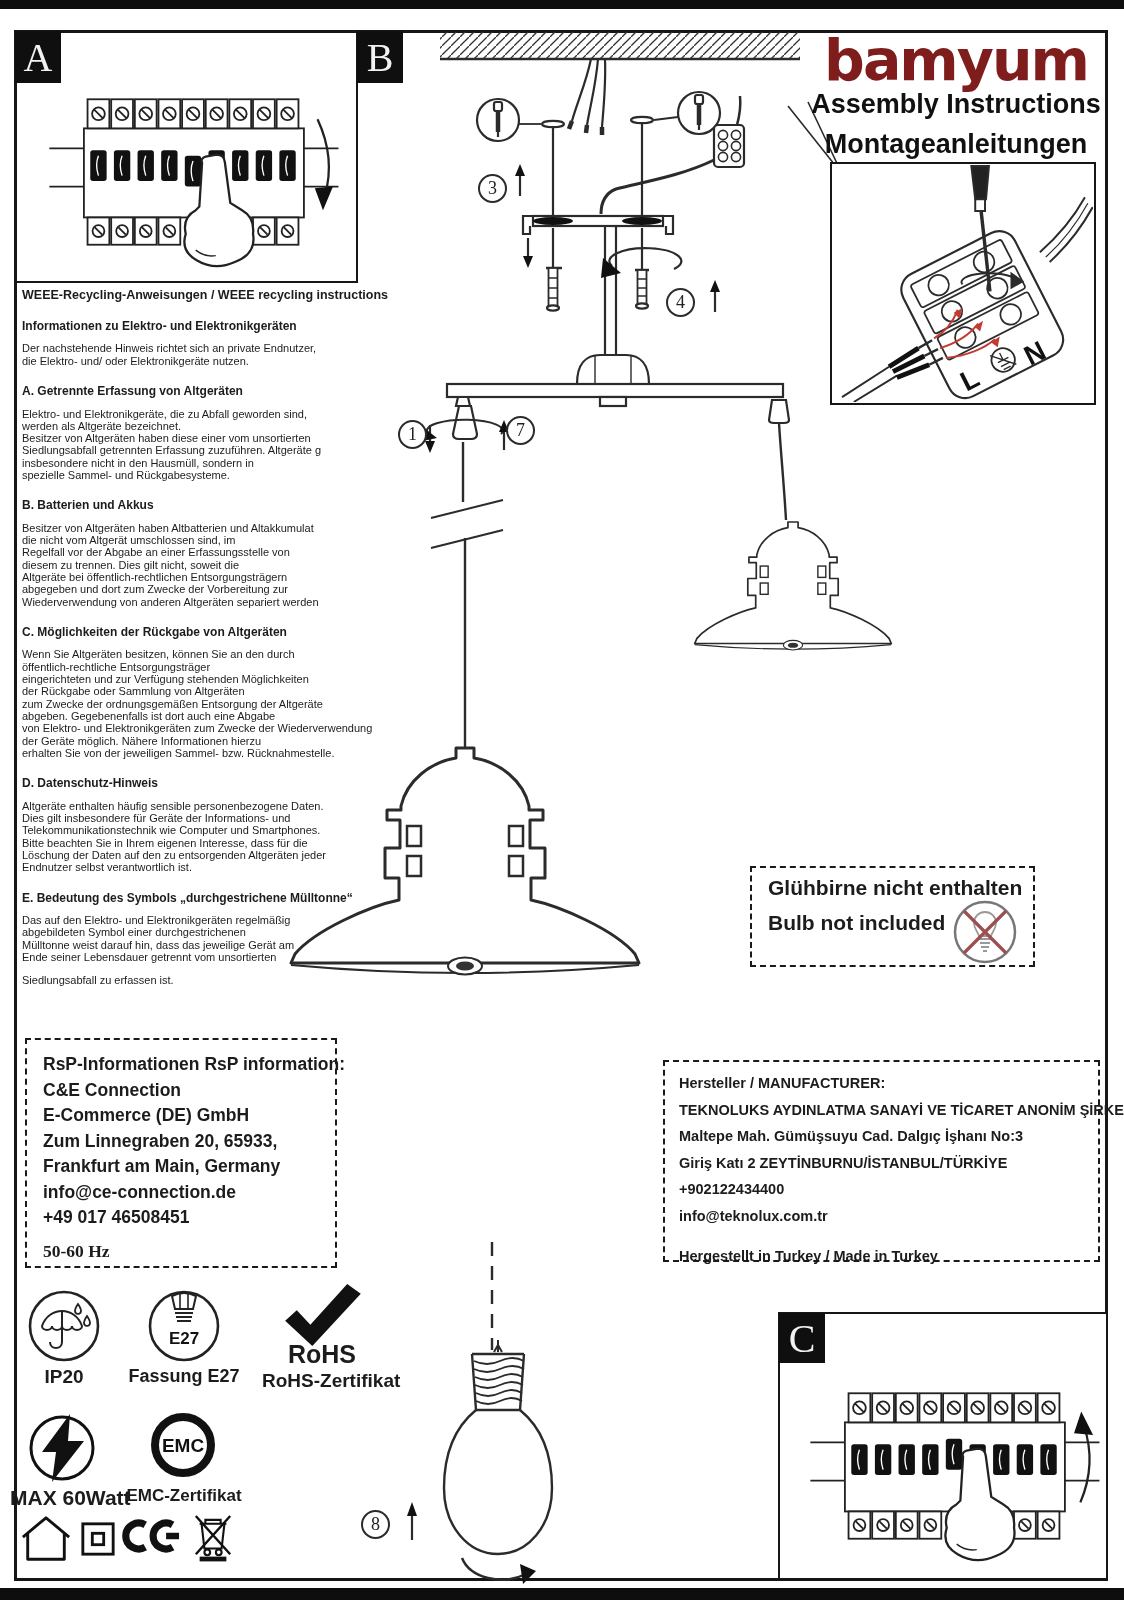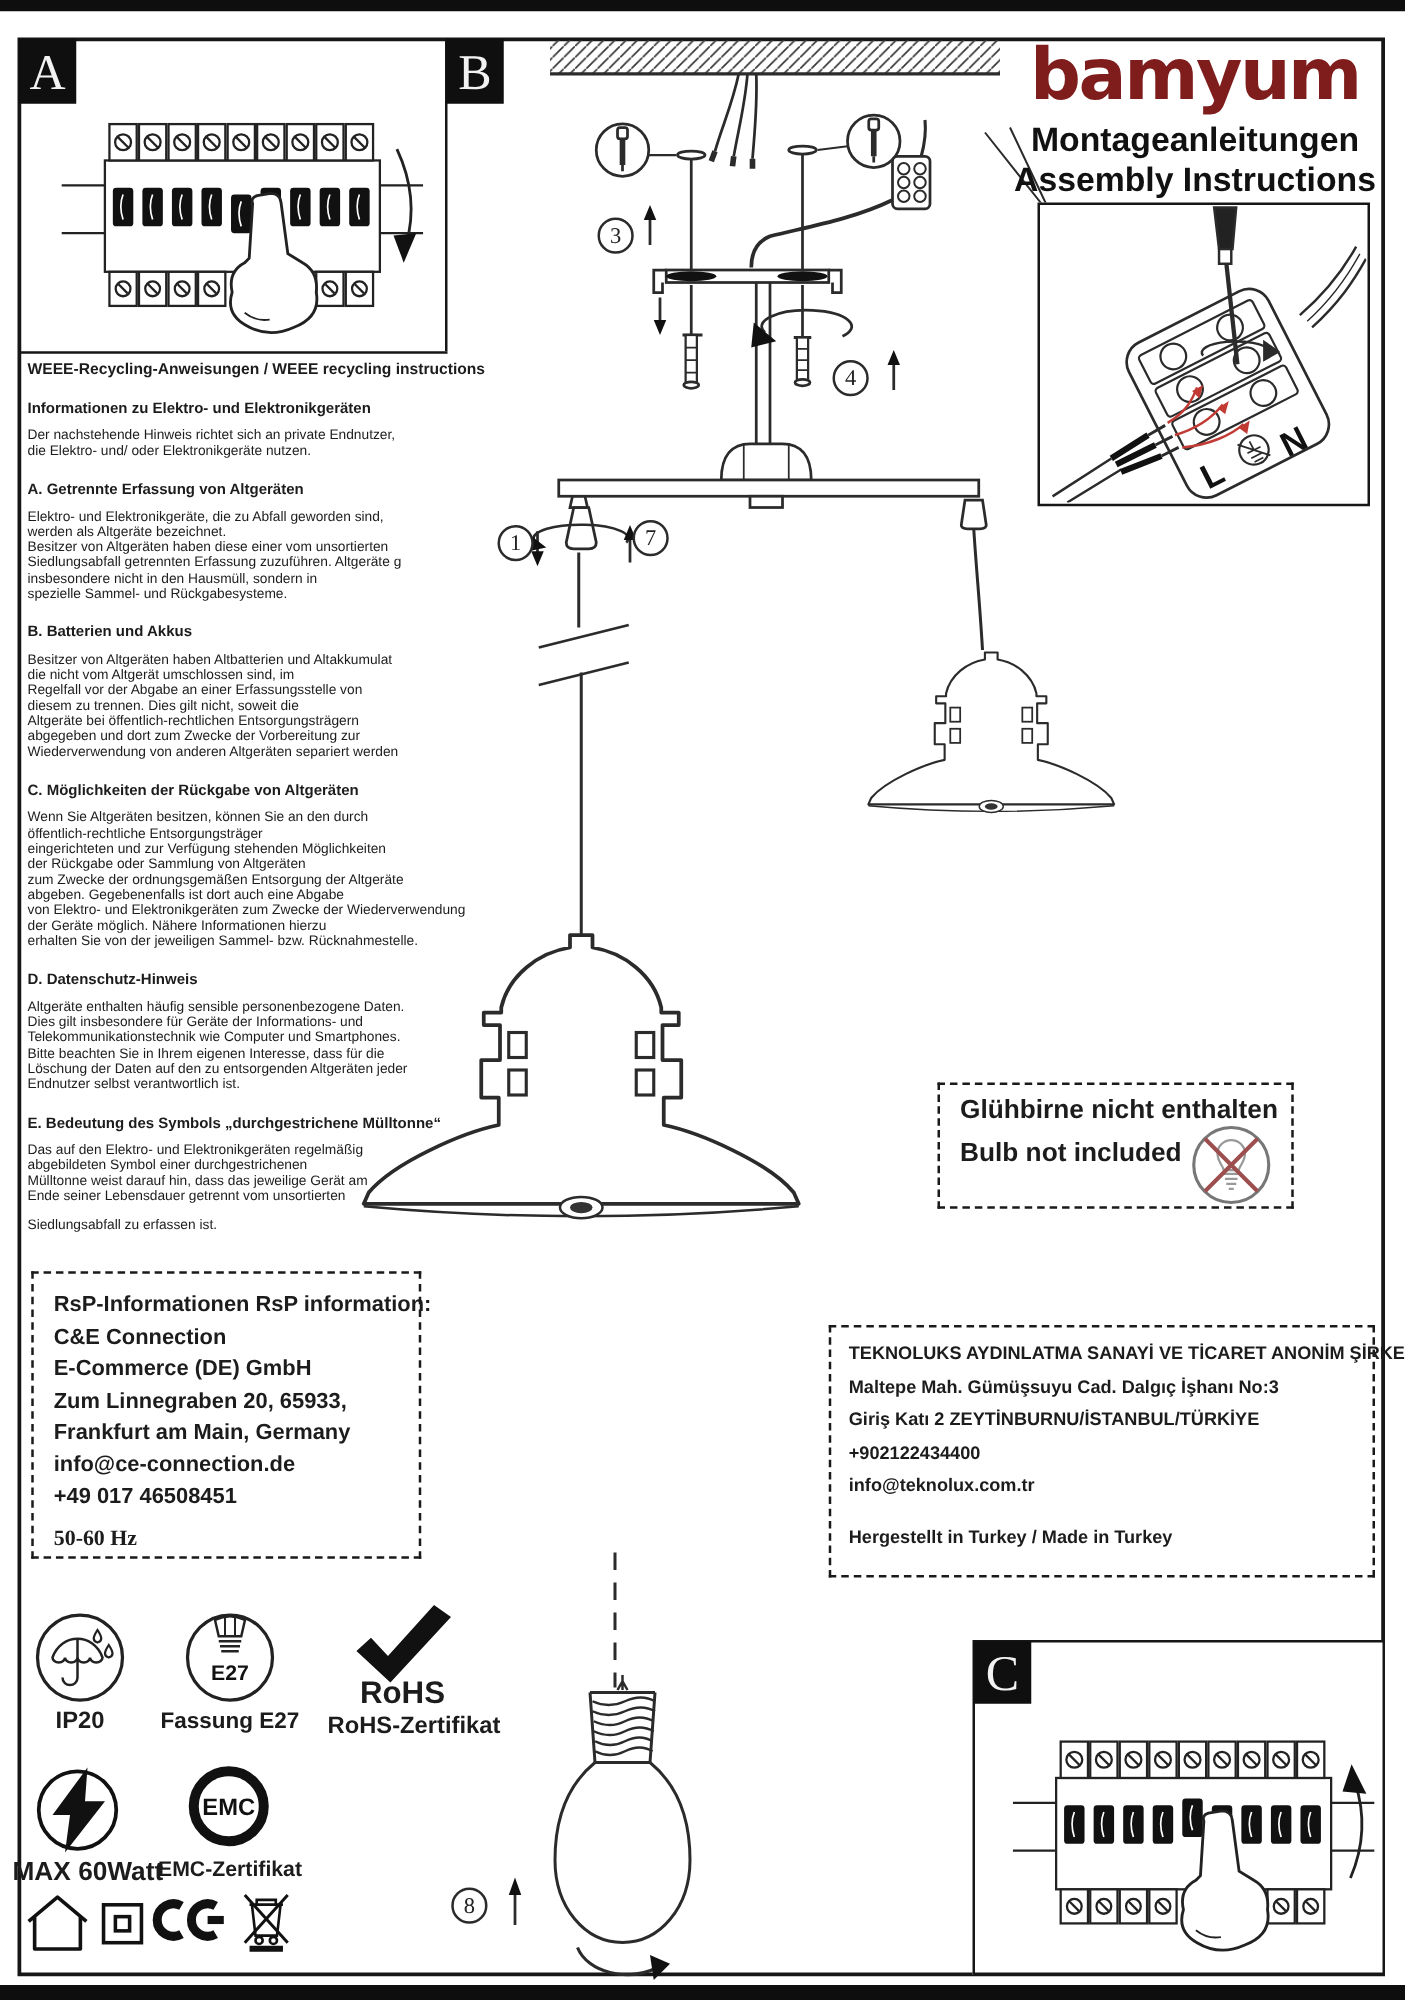--- a/index.html
+++ b/index.html
@@ -163,22 +163,22 @@
     <h3>E. Bedeutung des Symbols „durchgestrichene Mülltonne“</h3>
     <p>Das auf den Elektro- und Elektronikgeräten regelmäßig
  abgebildeten Symbol einer durchgestrichenen
 Mülltonne weist darauf hin, dass das jeweilige Gerät am
 Ende seiner Lebensdauer getrennt vom unsortierten</p>
     <p style="margin-top:11px">Siedlungsabfall zu erfassen ist.</p>
   </div>
 
   <div class="abs z3" style="left:810px;top:32px;width:292px;text-align:center;">
     <div class="brand-logo">bamyum</div>
+    <div class="brand-sub">Assembly Instructions</div>
     <div class="brand-sub" style="margin-top:8px;">Montageanleitungen</div>
-    <div class="brand-sub">Assembly Instructions</div>
   </div>
 
   <svg class="abs z1" style="left:415px;top:28px;" width="400" height="350" viewBox="0 0 400 350">
     <defs>
       <pattern id="hatch" patternUnits="userSpaceOnUse" width="9" height="9">
         <path d="M0,9 L9,0" stroke="#333" stroke-width="1.3"></path>
       </pattern>
     </defs>
     <rect x="25" y="4" width="360" height="27" fill="url(#hatch)"></rect>
     <g stroke="#2b2b2b" fill="none" stroke-width="2.2">
@@ -337,32 +337,33 @@
     <svg class="abs" style="left:197px;top:30px;" width="72" height="68" viewBox="0 0 72 68">
       <circle cx="36" cy="34" r="30" stroke="#777" stroke-width="2.5" fill="none"></circle>
       <g stroke="#999" stroke-width="1.8" fill="none">
         <path d="M36,14 a11,11 0 0 1 11,11 c0,6 -4,9 -5,13 h-12 c-1,-4 -5,-7 -5,-13 a11,11 0 0 1 11,-11 Z"></path>
         <path d="M30,41 h12 M31,45 h10 M32,49 h8 M34,53 h4"></path>
       </g>
       <path d="M15,13 L57,55 M57,13 L15,55" stroke="#9d4e4e" stroke-width="3.2" fill="none"></path>
     </svg>
   </div>
 
-  <div class="abs dashed-box z2" style="left:25px;top:1017px;width:312px;height:230px;padding:12px 0 0 16px;">
+  <div class="abs dashed-box z2" style="left:25px;top:1038px;width:312px;height:230px;padding:12px 0 0 16px;">
     <div class="rsp-line">RsP-Informationen RsP information:</div>
     <div class="rsp-line">C&amp;E Connection</div>
     <div class="rsp-line">E-Commerce (DE) GmbH</div>
     <div class="rsp-line">Zum Linnegraben 20, 65933,</div>
     <div class="rsp-line">Frankfurt am Main, Germany</div>
     <div class="rsp-line">info@ce-connection.de</div>
     <div class="rsp-line">+49 017 46508451</div>
     <div class="rsp-line" style="margin-top:8px;font-family:Liberation Serif, serif;">50-60 Hz</div>
   </div>
 
   <div class="abs dashed-box z2" style="left:663px;top:1060px;width:437px;height:202px;padding:8px 0 0 14px;">
+    <div class="mfr-line">Hersteller / MANUFACTURER:</div>
     <div class="mfr-line">TEKNOLUKS AYDINLATMA SANAYİ VE TİCARET ANONİM ŞİRKETİ</div>
     <div class="mfr-line">Maltepe Mah. Gümüşsuyu Cad. Dalgıç İşhanı No:3</div>
     <div class="mfr-line">Giriş Katı 2 ZEYTİNBURNU/İSTANBUL/TÜRKİYE</div>
     <div class="mfr-line">+902122434400</div>
     <div class="mfr-line">info@teknolux.com.tr</div>
     <div class="mfr-line" style="margin-top:14px;">Hergestellt in Turkey / Made in Turkey</div>
   </div>
 
   <svg class="abs z2" style="left:26px;top:1288px;" width="76" height="76" viewBox="0 0 76 76">
     <circle cx="38" cy="38" r="34" stroke="#222" stroke-width="2.6" fill="none"></circle>

